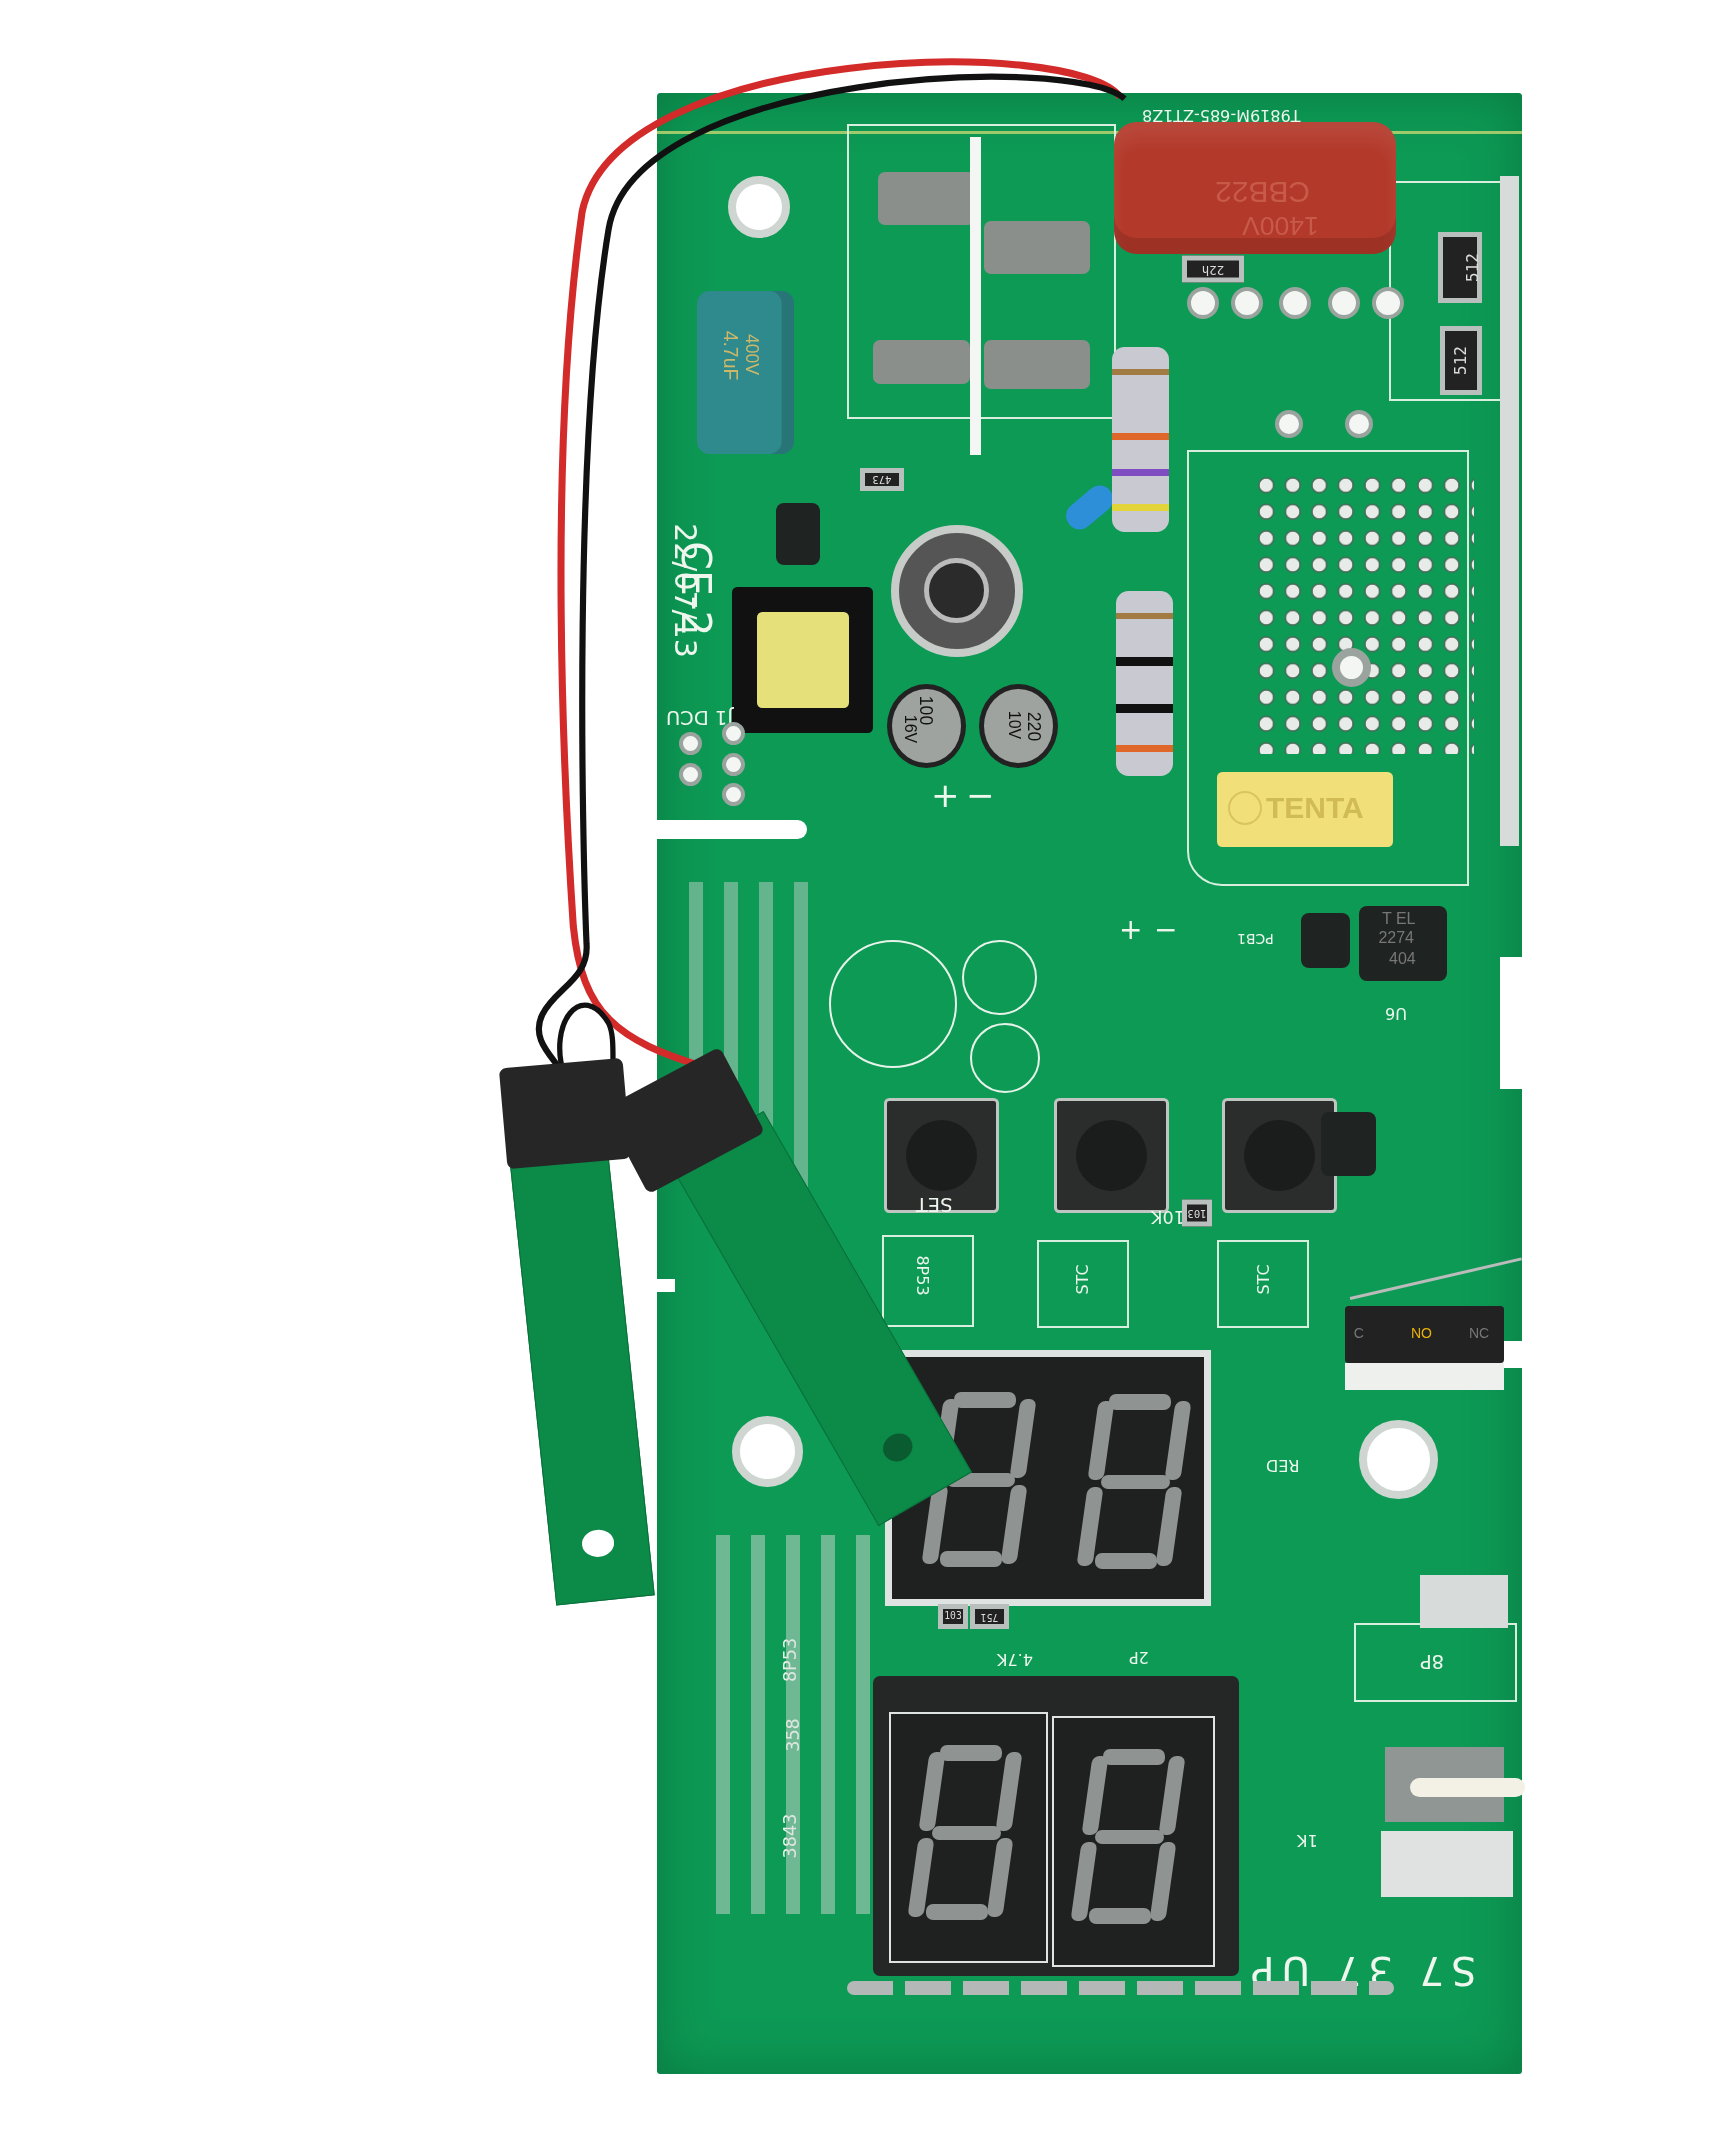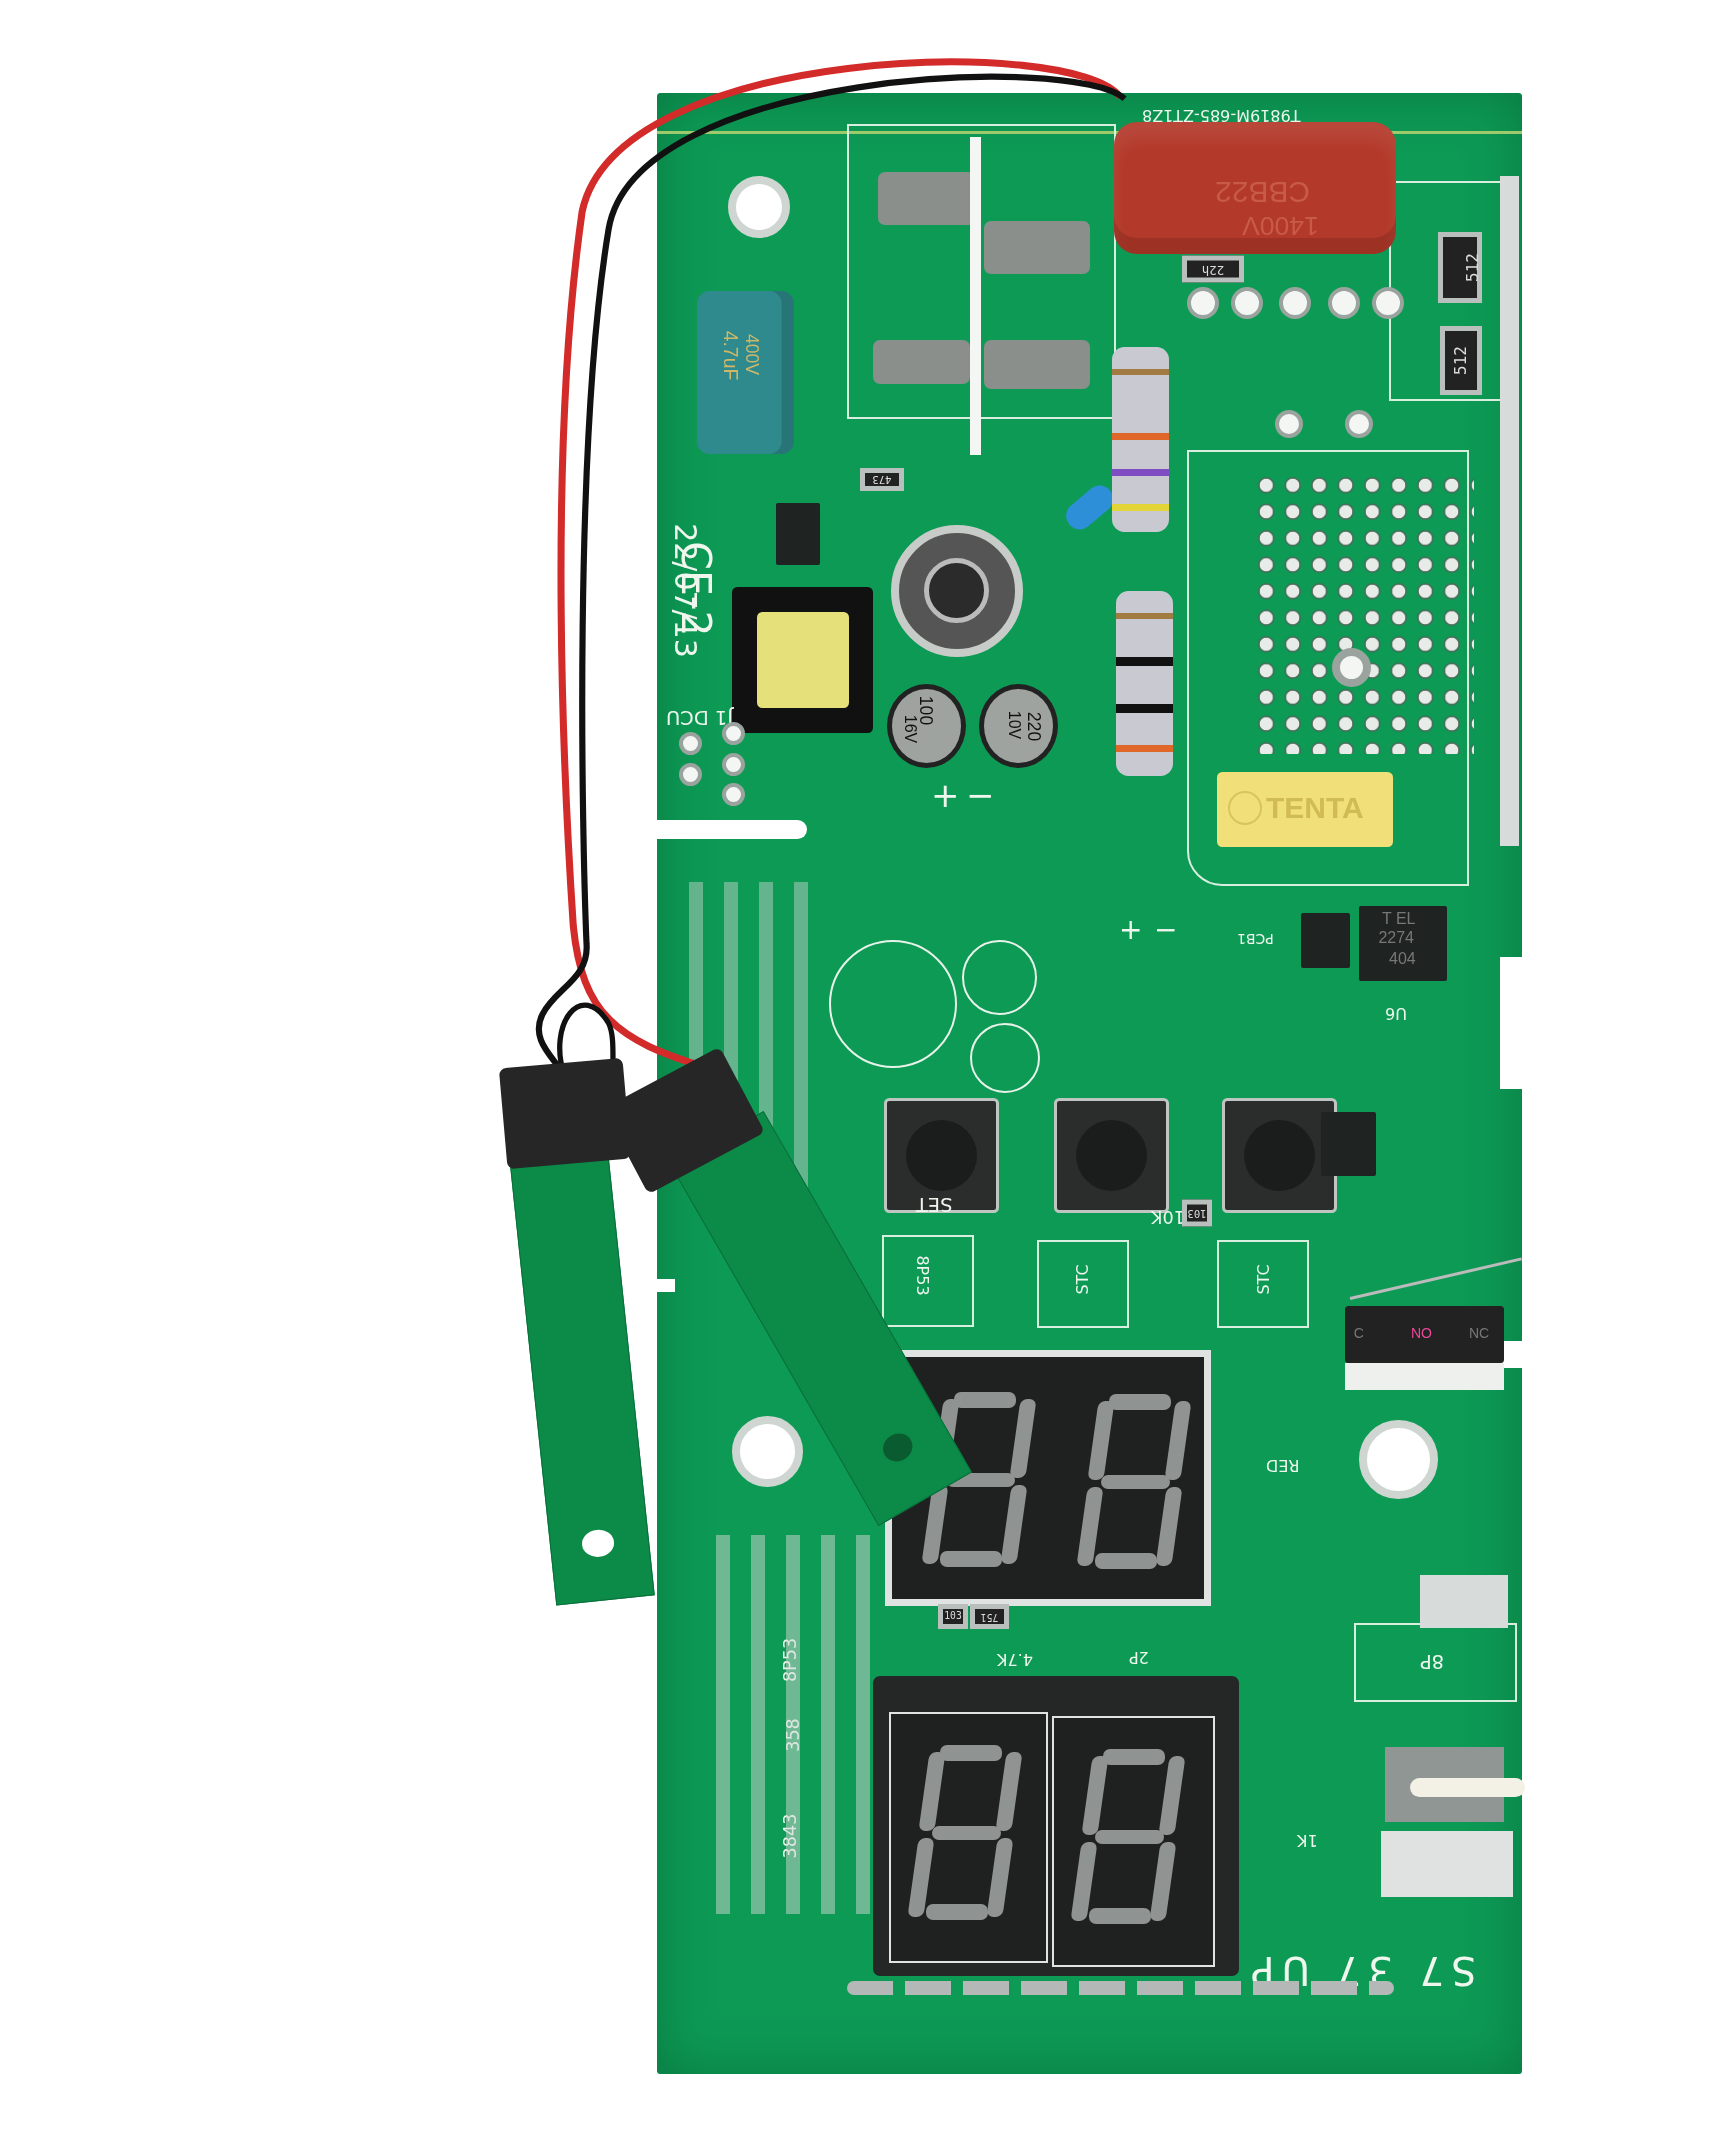--- a/index.html
+++ b/index.html
@@ -5,21 +5,21 @@
   html, body { margin:0; padding:0; }
   body { width:1734px; height:2131px; background:#ffffff; position:relative; overflow:hidden;
          font-family:"Liberation Sans", sans-serif; }
   .abs { position:absolute; }
   .silk { color:#eef6ee; font-family:"DejaVu Sans", sans-serif; position:absolute; white-space:nowrap; }
   .board { position:absolute; background:#0d9a55; box-shadow:inset 0 0 53px rgba(0,60,30,.35); }
   .trace { position:absolute; border:2.6px solid #d8efe0; }
   .hole { position:absolute; border-radius:50%; background:#fff; border:8.8px solid #cfd6d2; box-sizing:border-box; }
   .via { position:absolute; width:23px; height:23px; border-radius:50%; background:#f4f6f4; border:4.4px solid #9aa39e; box-sizing:border-box; }
   .smd { position:absolute; background:#222; border:5.3px solid #b9bfbc; box-sizing:border-box; color:#ddd; font-size:16px; text-align:center; font-family:"DejaVu Sans Mono", monospace; }
-  .ic { position:absolute; background:#1f2321; border-radius:2px; }
+  .ic { position:absolute; background:#1f2321; border-radius:8px; }
   .button-cap { position:absolute; width:115px; height:115px; background:#2a2d2b; border:3.5px solid #bfc6c2; border-radius:5.3px; box-sizing:border-box; }
   .button-cap::after { content:""; position:absolute; left:19.4px; top:19.4px; width:71px; height:71px; border-radius:50%; background:#1b1d1c; }
   .disp { position:absolute; background:#1f2120; border:7px solid #dfe3e1; box-sizing:border-box; }
   .seg { position:absolute; background:#8f9391; border-radius:7px; }
   .wire { position:absolute; }
   .probe { position:absolute; background:#0b8a48; border:1.8px solid #0a6e3a; }
   .sleeve { position:absolute; background:#262626; border-radius:7px; }
 </style>
 </head>
 <body>
@@ -156,21 +156,21 @@
 
 <div class="trace" style="left:882px; top:1235px; width:88px; height:88px;"></div>
 <div class="silk" style="left:902px; top:1266px; font-size:16px; transform:rotate(90deg);">8P53</div>
 <div class="trace" style="left:1037px; top:1240px; width:88px; height:84px;"></div>
 <div class="silk" style="left:1067px; top:1270px; font-size:16px; transform:rotate(-90deg);">STC</div>
 <div class="trace" style="left:1217px; top:1240px; width:88px; height:84px;"></div>
 <div class="silk" style="left:1248px; top:1270px; font-size:16px; transform:rotate(-90deg);">STC</div>
 
 <div class="abs" style="left:1345px; top:1306px; width:159px; height:57px; background:#222; border-radius:3.5px;">
   <div style="position:absolute; left:8.8px; top:19.4px; font-size:14px; color:#777;">C</div>
-  <div style="position:absolute; left:66px; top:19.4px; font-size:14px; color:#ec4899;">NO</div>
+  <div style="position:absolute; left:66px; top:19.4px; font-size:14px; color:#eab308;">NO</div>
   <div style="position:absolute; left:124px; top:19.4px; font-size:14px; color:#777;">NC</div>
 </div>
 <div class="abs" style="left:1345px; top:1363px; width:159px; height:26.5px; background:#eef0ee;"></div>
 <div class="abs" style="left:1350px; top:1297px; width:176px; height:2.6px; background:#bbb; transform:rotate(-13deg); transform-origin:left;"></div>
 
 <div class="disp" style="left:885px; top:1350px; width:326px; height:256px;">
   <div style="position:absolute; left:35px; top:35px; width:106px; height:176px;">
     <div class="seg" style="left:26.5px; top:0; width:62px; height:16px;"></div>
     <div class="seg" style="left:88px; top:7px; width:16px; height:79px; transform:skewX(-8deg);"></div>
     <div class="seg" style="left:79px; top:93px; width:16px; height:79px; transform:skewX(-8deg);"></div>

